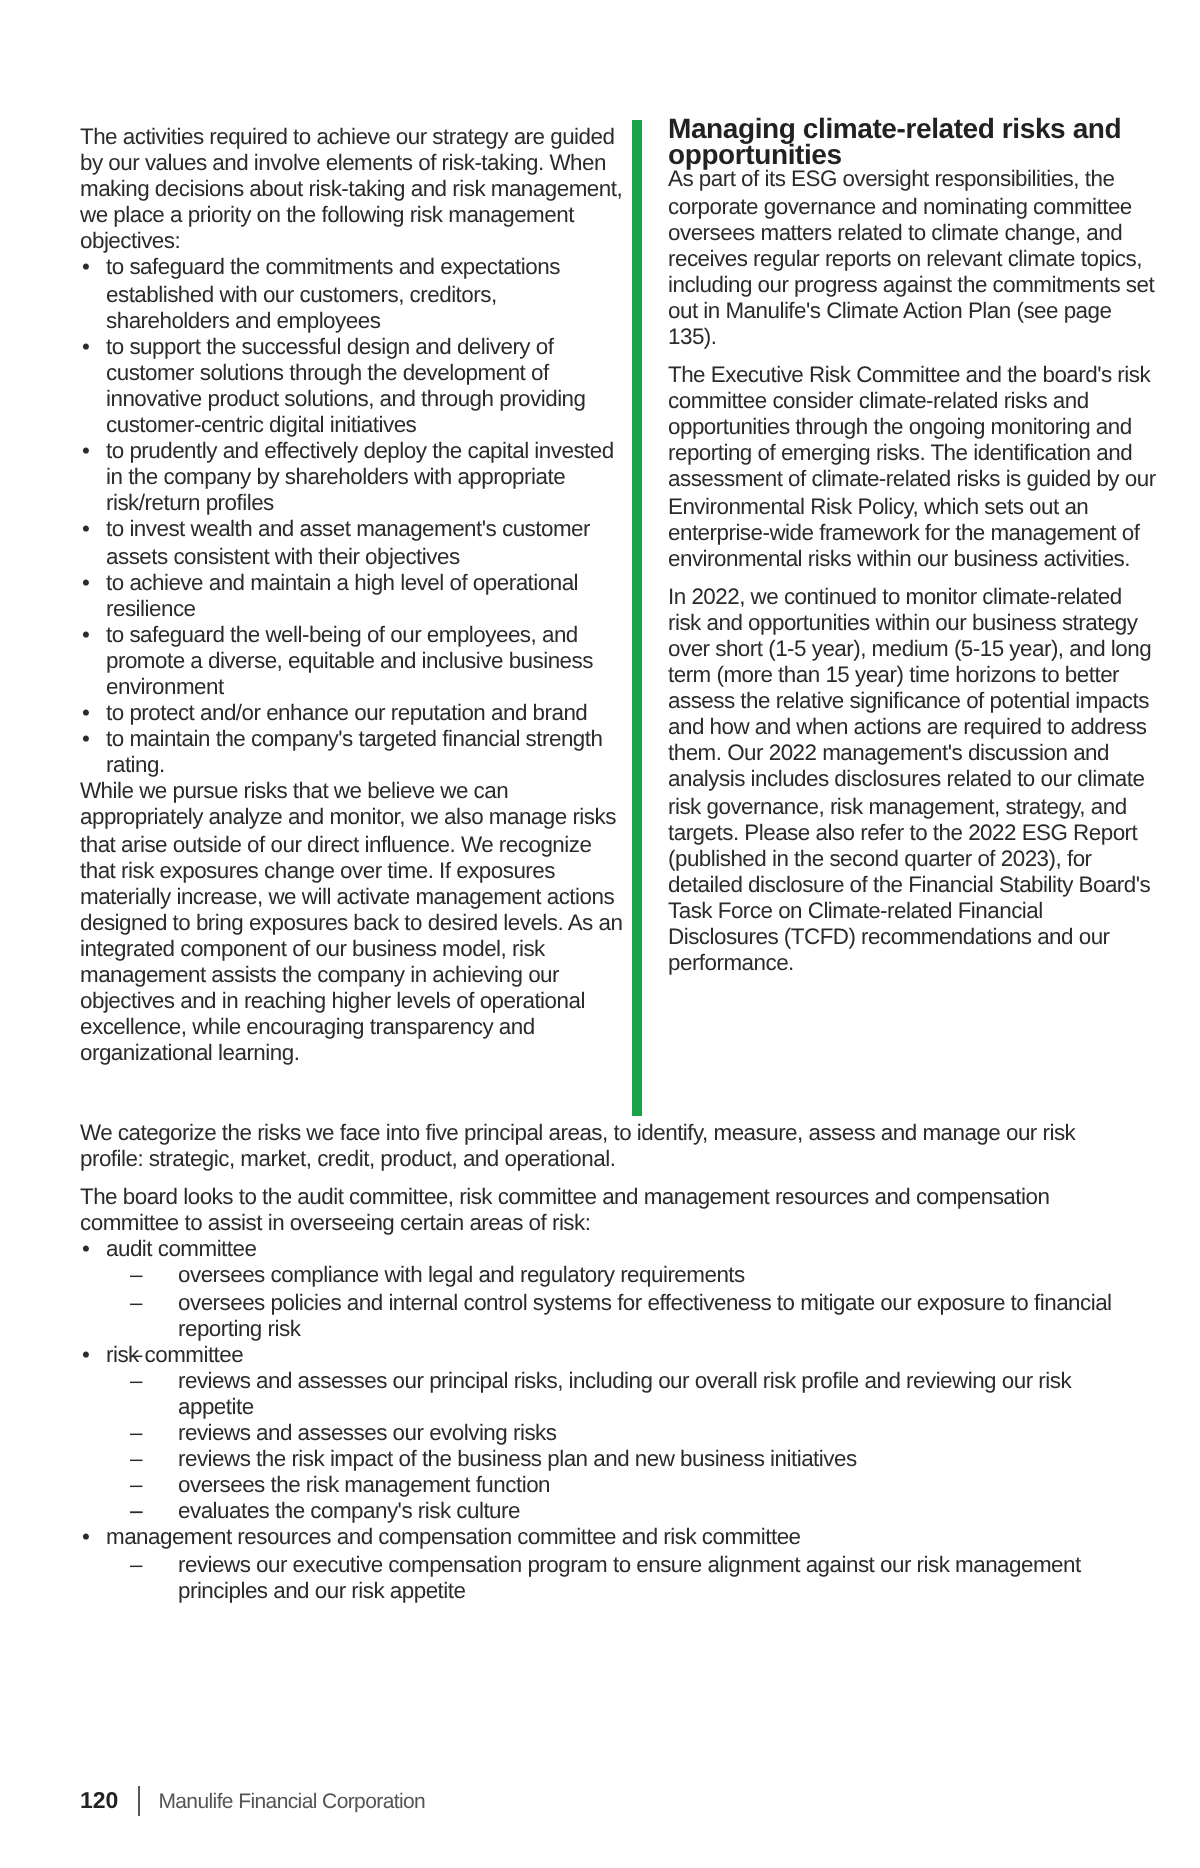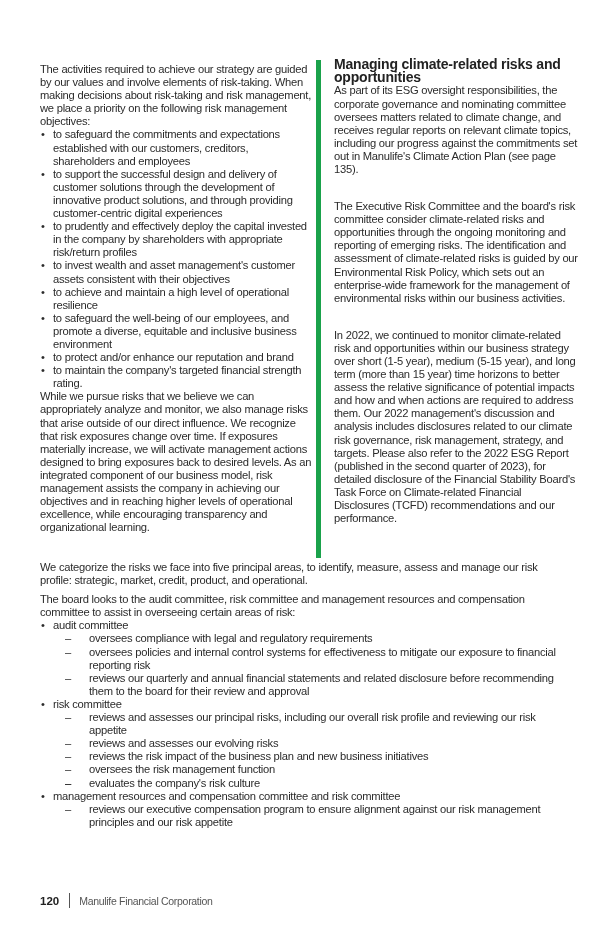--- a/index.html
+++ b/index.html
@@ -21,21 +21,21 @@
     .left-col .para2 { margin-top: 0; }
 
     
     .sidebar { position: absolute; left: 316px; top: 58px; width: 262px; }
     .sidebar .bar { position: absolute; left: 0; top: 2px; width: 5px; height: 498px; }
     .sidebar .content { margin-left: 18px; }
     .sidebar h2 {
       margin: 0; font-size: 14px; line-height: 13.2px; font-weight: bold;
       color: #222; letter-spacing: -0.2px;
     }
-    .sidebar p + p { margin-top: 24px; }
+    .sidebar p + p { margin-top: 6px; }
 
     
     .full { position: absolute; left: 40px; top: 561px; width: 530px; }
     .full .p2 { margin-top: 6px; }
     ul.committees { list-style: none; margin: 0; padding: 0; }
     ul.committees > li { position: relative; padding-left: 13px; }
     ul.committees > li > .bullet { position: absolute; left: 1px; top: 0; }
     ul.duties { list-style: none; margin: 0; padding: 0; }
     ul.duties li { position: relative; padding-left: 36px; margin-left: 0; }
     ul.duties li .dash { position: absolute; left: 12px; top: 0; }
@@ -48,21 +48,21 @@
   </style>
 </head>
 <body>
 
 <div class="page">
 
   <div class="left-col txt">
     <p class="intro">The activities required to achieve our strategy are guided by our values and involve elements of risk-taking. When making decisions about risk-taking and risk management, we place a priority on the following risk management objectives:</p>
     <ul class="objectives">
       <li><span class="bullet">•</span><span>to safeguard the commitments and expectations established with our customers, creditors, shareholders and employees</span></li>
-      <li><span class="bullet">•</span><span>to support the successful design and delivery of customer solutions through the development of innovative product solutions, and through providing customer-centric digital experiences</span></li>
+      <li><span class="bullet">•</span><span>to support the successful design and delivery of customer solutions through the development of innovative product solutions, and through providing customer-centric digital initiatives</span></li>
       <li><span class="bullet">•</span><span>to prudently and effectively deploy the capital invested in the company by shareholders with appropriate risk/return profiles</span></li>
       <li><span class="bullet">•</span><span>to invest wealth and asset management's customer assets consistent with their objectives</span></li>
       <li><span class="bullet">•</span><span>to achieve and maintain a high level of operational resilience</span></li>
       <li><span class="bullet">•</span><span>to safeguard the well-being of our employees, and promote a diverse, equitable and inclusive business environment</span></li>
       <li><span class="bullet">•</span><span>to protect and/or enhance our reputation and brand</span></li>
       <li><span class="bullet">•</span><span>to maintain the company's targeted financial strength rating.</span></li>
     </ul>
     <p class="para2">While we pursue risks that we believe we can appropriately analyze and monitor, we also manage risks that arise outside of our direct influence. We recognize that risk exposures change over time. If exposures materially increase, we will activate management actions designed to bring exposures back to desired levels. As an integrated component of our business model, risk management assists the company in achieving our objectives and in reaching higher levels of operational excellence, while encouraging transparency and organizational learning.</p>
   </div>
 
@@ -79,21 +79,21 @@
   <div class="full txt">
     <p>We categorize the risks we face into five principal areas, to identify, measure, assess and manage our risk profile: strategic, market, credit, product, and operational.</p>
     <p class="p2">The board looks to the audit committee, risk committee and management resources and compensation committee to assist in overseeing certain areas of risk:</p>
     <ul class="committees">
       <li>
         <span class="bullet">•</span>
         <span>audit committee</span>
         <ul class="duties">
           <li><span class="dash">–</span><span>oversees compliance with legal and regulatory requirements</span></li>
           <li><span class="dash">–</span><span>oversees policies and internal control systems for effectiveness to mitigate our exposure to financial reporting risk</span></li>
-          <li><span class="dash">–</span><span>reviews our quarterly and annual financial statements and related disclosure before recommending them to the board for their review and approval</span></li>
+          <li><span class="dash">–</span></li>
         </ul>
       </li>
       <li>
         <span class="bullet">•</span>
         <span>risk committee</span>
         <ul class="duties">
           <li><span class="dash">–</span><span>reviews and assesses our principal risks, including our overall risk profile and reviewing our risk appetite</span></li>
           <li><span class="dash">–</span><span>reviews and assesses our evolving risks</span></li>
           <li><span class="dash">–</span><span>reviews the risk impact of the business plan and new business initiatives</span></li>
           <li><span class="dash">–</span><span>oversees the risk management function</span></li>

